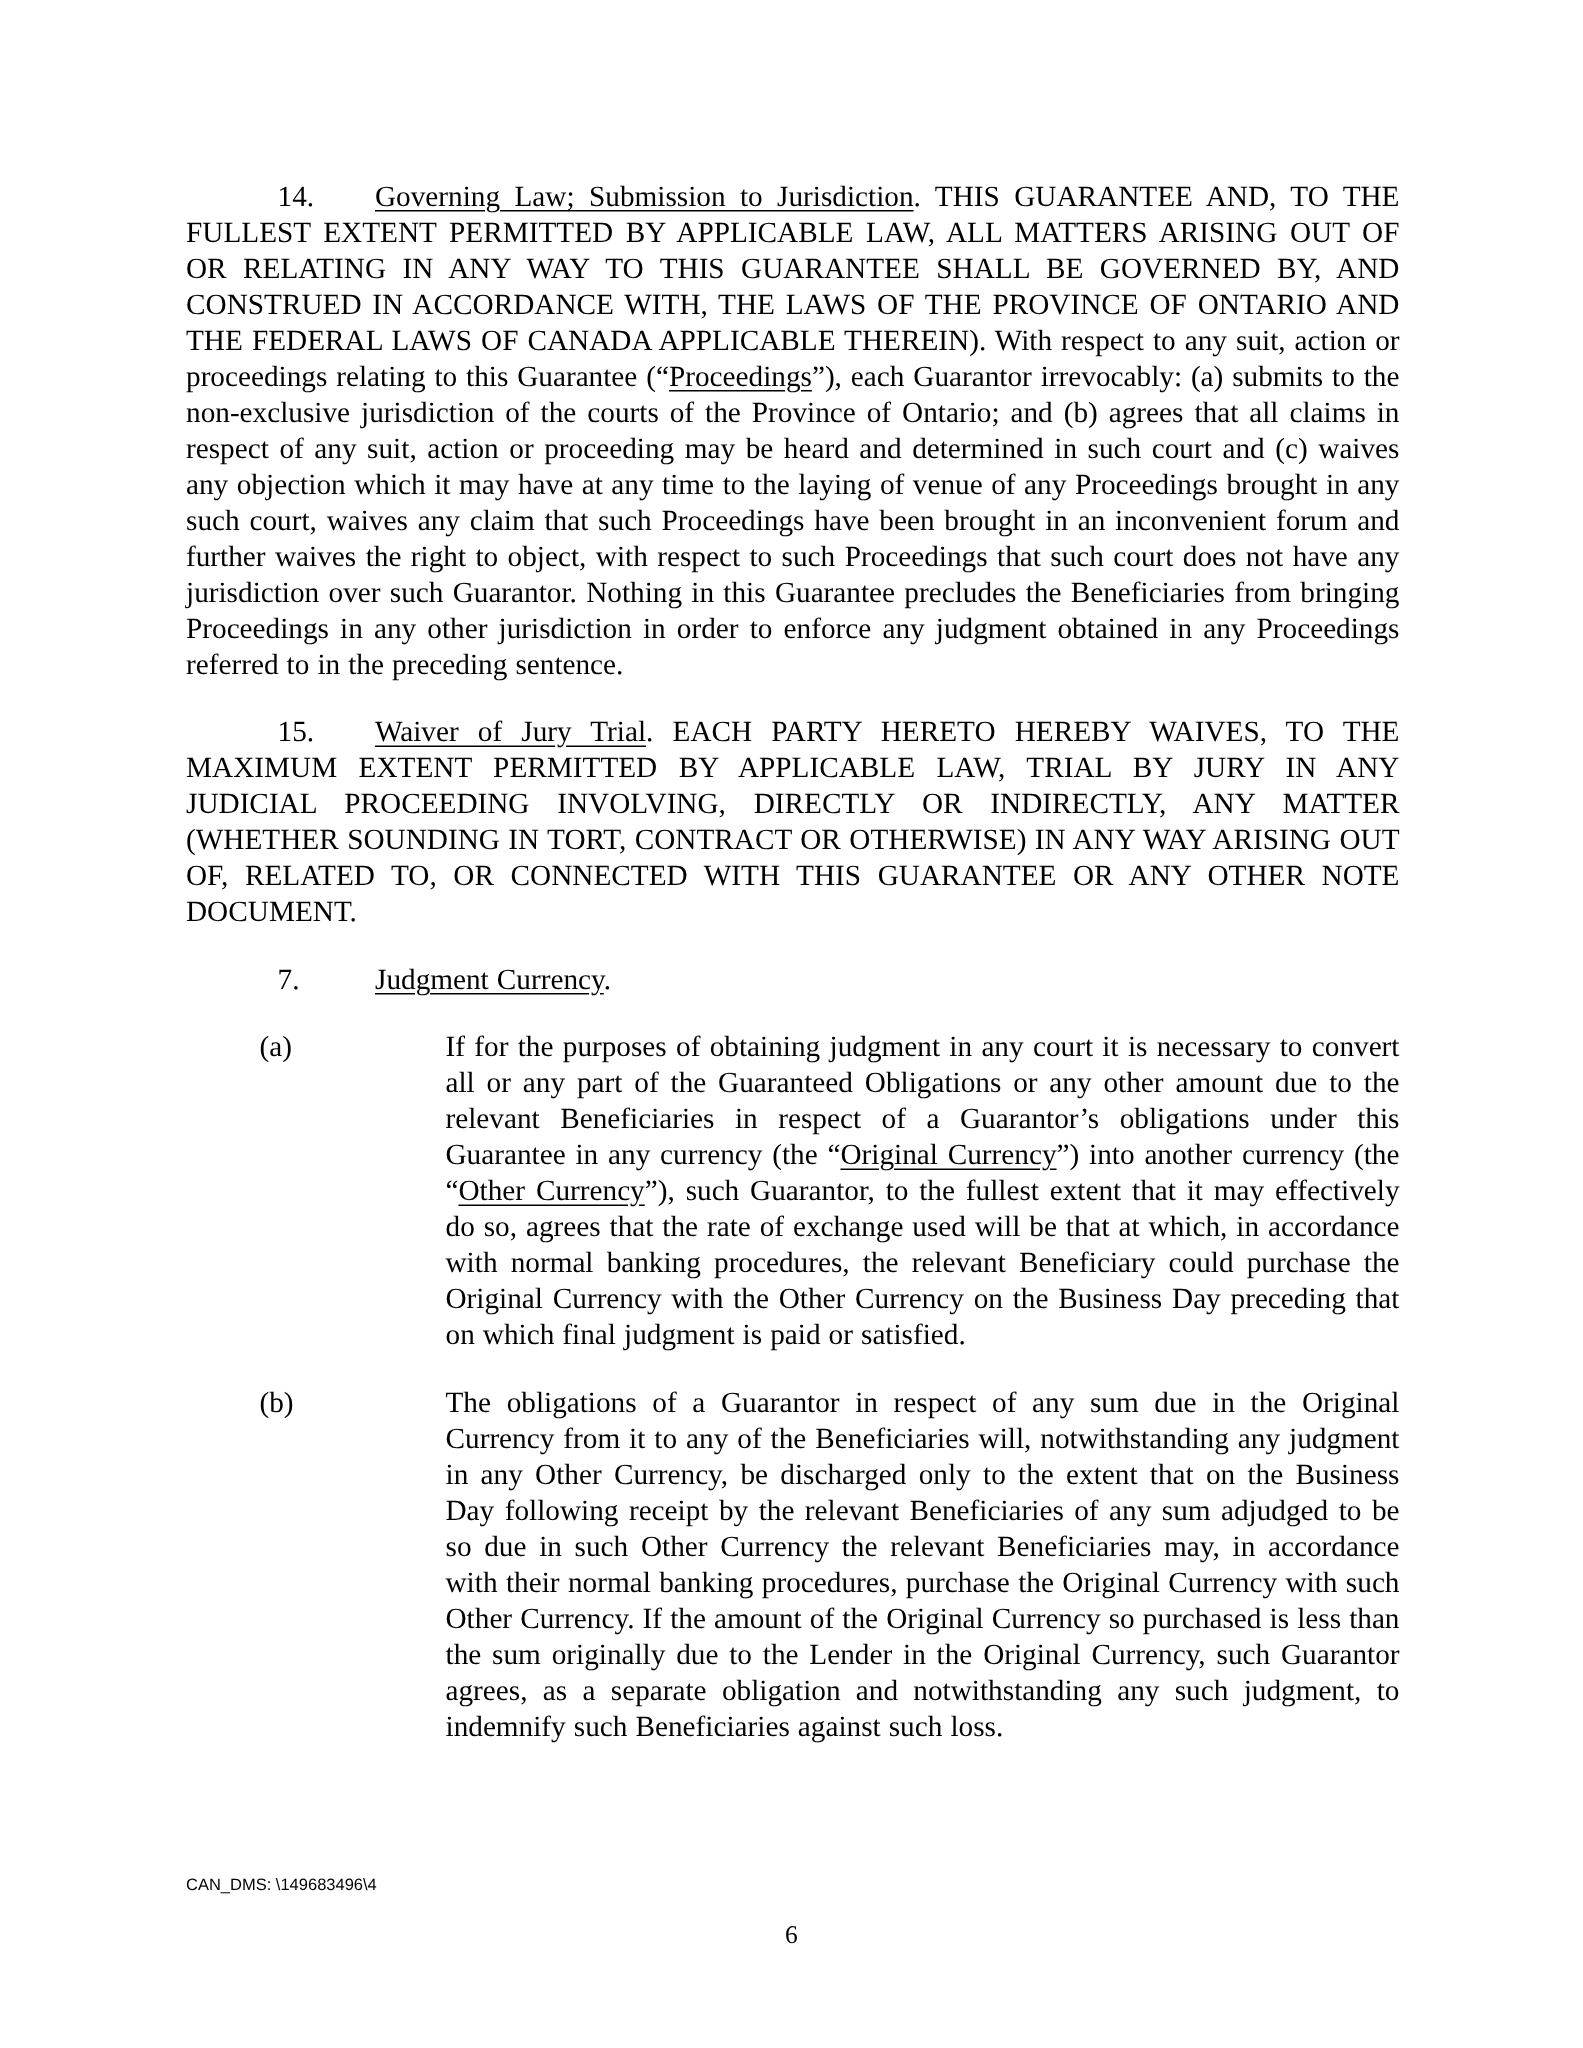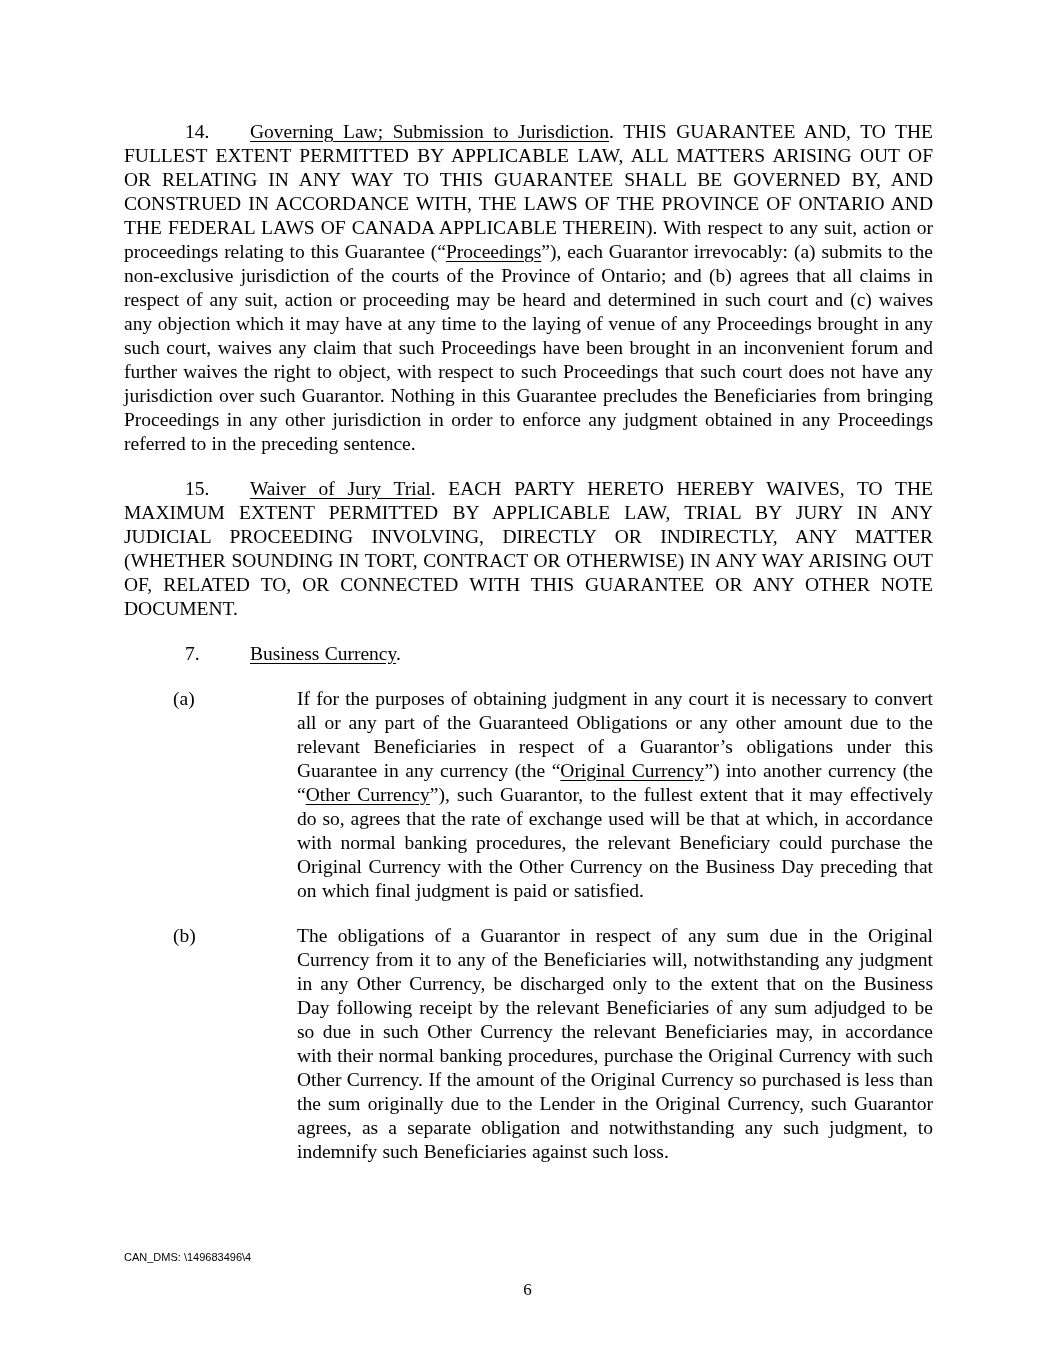--- a/index.html
+++ b/index.html
@@ -77,21 +77,21 @@
     font-family: "Liberation Serif", serif;
   }
 </style>
 </head>
 <body>
 
 <div class="page">
   <main class="content">
     <div class="para indent"><span class="num">14.</span><span class="u">Governing Law; Submission to Jurisdiction</span><span>.  THIS GUARANTEE AND, TO THE FULLEST EXTENT PERMITTED BY APPLICABLE LAW, ALL MATTERS ARISING OUT OF OR RELATING IN ANY WAY TO THIS GUARANTEE SHALL BE GOVERNED BY, AND CONSTRUED IN ACCORDANCE WITH, THE LAWS OF THE PROVINCE OF ONTARIO AND THE FEDERAL LAWS OF CANADA APPLICABLE THEREIN).  With respect to any suit, action or proceedings relating to this Guarantee (“</span><span class="u">Proceedings</span><span>”), each Guarantor irrevocably: (a) submits to the non-exclusive jurisdiction of the courts of the Province of Ontario; and (b) agrees that all claims in respect of any suit, action or proceeding may be heard and determined in such court and (c) waives any objection which it may have at any time to the laying of venue of any Proceedings brought in any such court, waives any claim that such Proceedings have been brought in an inconvenient forum and further waives the right to object, with respect to such Proceedings that such court does not have any jurisdiction over such Guarantor.  Nothing in this Guarantee precludes the Beneficiaries from bringing Proceedings in any other jurisdiction in order to enforce any judgment obtained in any Proceedings referred to in the preceding sentence.</span></div>
     <div class="para indent"><span class="num">15.</span><span class="u">Waiver of Jury Trial</span><span>.  EACH PARTY HERETO HEREBY WAIVES, TO THE MAXIMUM EXTENT PERMITTED BY APPLICABLE LAW, TRIAL BY JURY IN ANY JUDICIAL PROCEEDING INVOLVING, DIRECTLY OR INDIRECTLY, ANY MATTER (WHETHER SOUNDING IN TORT, CONTRACT OR OTHERWISE) IN ANY WAY ARISING OUT OF, RELATED TO, OR CONNECTED WITH THIS GUARANTEE OR ANY OTHER NOTE DOCUMENT.</span></div>
-    <div class="para indent"><span class="num">7.</span><span class="u">Business Currency</span><span>.</span></div>
+    <div class="para indent"><span class="num">7.</span><span class="u">Judgment Currency</span><span>.</span></div>
     <div class="para subitem">
         <span class="sub-label">(a)</span>
         <span class="sub-body"><span>If for the purposes of obtaining judgment in any court it is necessary to convert all or any part of the Guaranteed Obligations or any other amount due to the relevant Beneficiaries in respect of a Guarantor’s obligations under this Guarantee in any currency (the “</span><span class="u">Original Currency</span><span>”) into another currency (the “</span><span class="u">Other Currency</span><span>”), such Guarantor, to the fullest extent that it may effectively do so, agrees that the rate of exchange used will be that at which, in accordance with normal banking procedures, the relevant Beneficiary could purchase the Original Currency with the Other Currency on the Business Day preceding that on which final judgment is paid or satisfied.</span></span>
       </div>
     <div class="para subitem">
         <span class="sub-label">(b)</span>
         <span class="sub-body"><span>The obligations of a Guarantor in respect of any sum due in the Original Currency from it to any of the Beneficiaries will, notwithstanding any judgment in any Other Currency, be discharged only to the extent that on the Business Day following receipt by the relevant Beneficiaries of any sum adjudged to be so due in such Other Currency the relevant Beneficiaries may, in accordance with their normal banking procedures, purchase the Original Currency with such Other Currency.  If the amount of the Original Currency so purchased is less than the sum originally due to the Lender in the Original Currency, such Guarantor agrees, as a separate obligation and notwithstanding any such judgment, to indemnify such Beneficiaries against such loss.</span></span>
       </div>
   </main>
 

